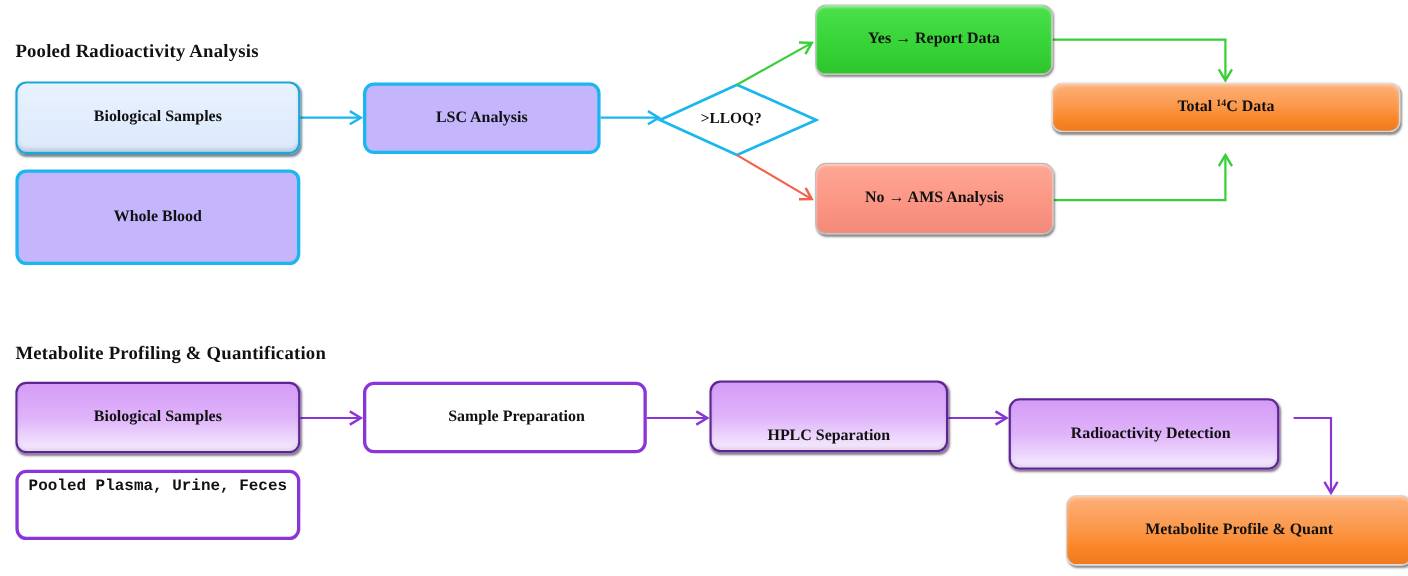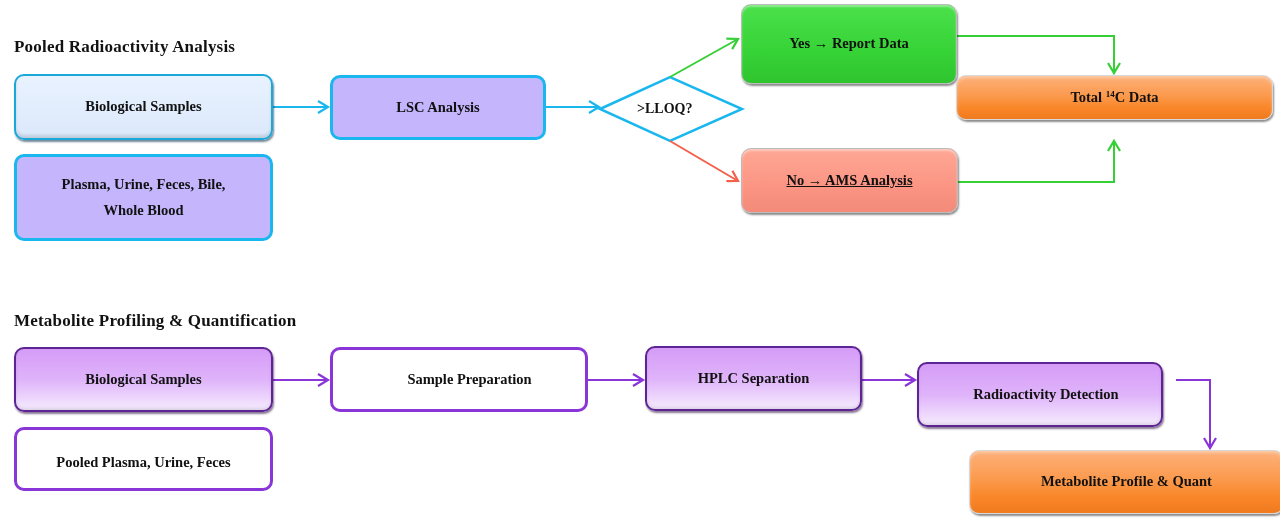--- a/index.html
+++ b/index.html
@@ -11,21 +11,21 @@
   .box span { display: block; }
   .outline-blue { background: #c4b5fd; border: 3px solid #1ab7ef; }
   .outline-purple { background: #fff; border: 3px solid #8a35d8; }
   .fill-blue { background: linear-gradient(#e9f2ff, #dbe9fb); border: 2px solid #1aa8d8;
                box-shadow: 1px 2px 2px rgba(0,40,70,0.55), inset 0 -3px 3px rgba(0,0,0,0.12); }
   .fill-purple { background: linear-gradient(#d59cf7 0%, #dfb3fa 50%, #f6ecfe 100%); border: 2px solid #5d2494;
                  box-shadow: 1px 2px 2px rgba(40,10,60,0.55), inset 0 -2px 3px rgba(0,0,0,0.10); }
   .fill-green { background: linear-gradient(#4be04b, #36d336 60%, #2fc42f); border: 1px solid #bbbbbb;
                 box-shadow: 1px 2px 2px rgba(0,0,0,0.45), inset 0 2px 2px rgba(255,255,255,0.4); }
   .fill-salmon { background: linear-gradient(#ffa795, #fb9483 60%, #f38a7a); border: 1px solid #bbbbbb;
-                 box-shadow: 1px 2px 2px rgba(0,0,0,0.45), inset 0 2px 2px rgba(255,255,255,0.4); text-decoration: underline; }
+                 box-shadow: 1px 2px 2px rgba(0,0,0,0.45), inset 0 2px 2px rgba(255,255,255,0.4); }
   .fill-orange { background: linear-gradient(#fdb07a 0%, #fb9a4e 45%, #f98628 75%, #f07a1e 100%); border: 1px solid #d8d8d8;
                  box-shadow: 1px 2px 2px rgba(0,0,0,0.45), inset 0 2px 3px rgba(255,255,255,0.35); }
   svg.connectors { position: absolute; left: 0; top: 0; }
   .diamond-label { position: absolute; font-weight: bold; font-size: 14px; white-space: nowrap; }
   sup { font-size: 9px; vertical-align: 5px; }
 </style>
 </head>
 <body>
 
 <svg class="connectors" width="1280" height="524">
@@ -58,57 +58,56 @@
   <polyline points="1176,380 1210,380 1210,448" fill="none" stroke="#8a35d8" stroke-width="2" marker-end="url(#ap)"></polyline>
 </svg>
 
 <div class="section-title" style="left:14px; top:37px;">Pooled Radioactivity Analysis</div>
 
 <div class="box fill-blue" style="left:14px; top:74px; width:259px; height:66px;">
   <span>Biological Samples</span>
 </div>
 
 <div class="box outline-blue" style="left:14px; top:154px; width:259px; height:87px; flex-direction:column;">
-  <span>Plasma, Urine, Feces, Bile,</span>
   <span>Whole Blood</span>
 </div>
 
 <div class="box outline-blue" style="left:330px; top:75px; width:216px; height:65px;">
   <span>LSC Analysis</span>
 </div>
 
 <div class="diamond-label" style="left:637px; top:101px;">&gt;LLOQ?</div>
 
-<div class="box fill-green" style="left:741px; top:4px; width:216px; height:80px;">
+<div class="box fill-green" style="left:741px; top:4px; width:216px; height:64px;">
   <span>Yes → Report Data</span>
 </div>
 
 <div class="box fill-salmon" style="left:741px; top:148px; width:217px; height:65px;">
   <span>No → AMS Analysis</span>
 </div>
 
 <div class="box fill-orange" style="left:956px; top:75px; width:317px; height:45px;">
   <span><span style="display:inline">Total </span><sup>14</sup><span style="display:inline">C Data</span></span>
 </div>
 
 <div class="section-title" style="left:14px; top:311px;">Metabolite Profiling &amp; Quantification</div>
 
 <div class="box fill-purple" style="left:14px; top:347px; width:259px; height:65px;">
   <span>Biological Samples</span>
 </div>
 
-<div class="box outline-purple" style="left:14px; top:427px; width:259px; height:64px; align-items:flex-start; padding-top:20px;">
+<div class="box outline-purple" style="left:14px; top:427px; width:259px; height:64px; align-items:flex-start; padding-top:0;font-family:Liberation Mono, monospace;">
   <span>Pooled Plasma, Urine, Feces</span>
 </div>
 
 <div class="box outline-purple" style="left:330px; top:347px; width:258px; height:65px;padding-left:21px;">
   <span>Sample Preparation</span>
 </div>
 
-<div class="box fill-purple" style="left:645px; top:346px; width:217px; height:65px;">
+<div class="box fill-purple" style="left:645px; top:346px; width:217px; height:65px;align-items:flex-end;">
   <span>HPLC Separation</span>
 </div>
 
 <div class="box fill-purple" style="left:917px; top:362px; width:246px; height:65px;padding-left:12px;">
   <span>Radioactivity Detection</span>
 </div>
 
 <div class="box fill-orange" style="left:957px; top:450px; width:315px; height:64px;margin-left:12px;">
   <span>Metabolite Profile &amp; Quant</span>
 </div>

